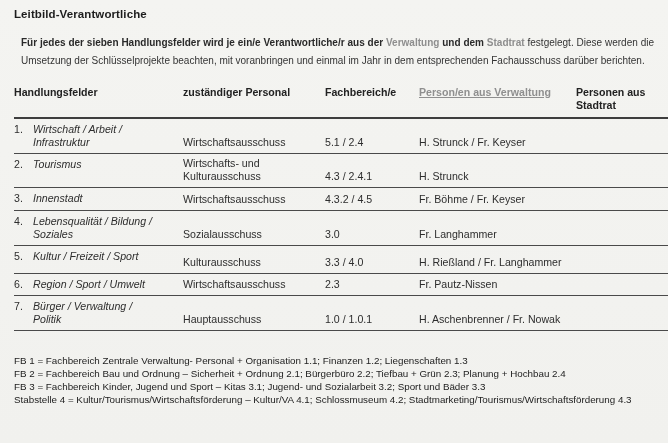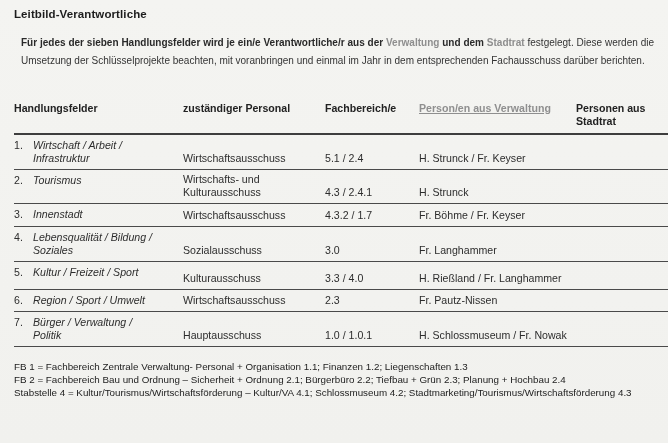--- a/index.html
+++ b/index.html
@@ -16,21 +16,21 @@
     margin:0 0 14px 0;letter-spacing:0.1px;
   }
   .intro{
     margin:7px;font-size:10px;line-height:18px;text-align:justify;
     color:#343434;
   }
   .b{font-weight:bold;color:#2a2a2a;}
   .muted{color:#8e8e8e;}
   table.leitbild{
     border-collapse:collapse;table-layout:fixed;
-    width:655px;margin-top:30px;
+    width:655px;margin-top:14px;
     font-size:10.6px;
   }
   col.c1{width:169px;} col.c2{width:142px;} col.c3{width:94px;}
   col.c4{width:157px;} col.c5{width:93px;}
   th{
     text-align:left;vertical-align:top;font-weight:bold;color:#222;
     border-bottom:2px solid #3e3e3e;
     padding:2px 4px 6px 0;line-height:12.5px;
     white-space:pre-line;
   }
@@ -41,21 +41,21 @@
     padding:3px 2px 4px 0;line-height:13px;color:#2d2d2d;
     white-space:pre-line;
   }
   td.c1{vertical-align:top;padding-top:4px;}
   .cellflex{display:flex;}
   .num{flex:0 0 19px;}
   .fieldtxt{white-space:pre-line;font-style:italic;}
   tr.r1{height:33px;} tr.r2{height:33px;} tr.r3{height:23px;}
   tr.r4{height:34px;} tr.r5{height:28px;} tr.r6{height:21px;} tr.r7{height:30px;}
   .footnotes{
-    margin-top:14px;font-size:9.8px;line-height:12.9px;color:#222;
+    margin-top:24px;font-size:9.8px;line-height:12.9px;color:#222;
   }
 </style>
 </head>
 <body>
 
 <div class="page">
 
   <h1 class="title">Leitbild-Verantwortliche</h1>
 
   <p class="intro"><span class="b">Für jedes der sieben Handlungsfelder wird je ein/e Verantwortliche/r aus der </span><span class="b muted">Verwaltung</span><span class="b"> und dem </span><span class="b muted">Stadtrat</span><span> festgelegt. Diese werden die Umsetzung der Schlüsselprojekte beachten, mit voranbringen und einmal im Jahr in dem entsprechenden Fachausschuss darüber berichten.</span></p>
@@ -91,21 +91,21 @@
         <td class="c1"><span class="cellflex"><span class="num">2.</span><span class="fieldtxt">Tourismus</span></span></td>
         <td>Wirtschafts- und
 Kulturausschuss</td>
         <td>4.3 / 2.4.1</td>
         <td>H. Strunck</td>
         <td></td>
       </tr>
       <tr class="r3">
         <td class="c1"><span class="cellflex"><span class="num">3.</span><span class="fieldtxt">Innenstadt</span></span></td>
         <td>Wirtschaftsausschuss</td>
-        <td>4.3.2 / 1.7</td>
+        <td>4.3.2 / 4.5</td>
         <td>Fr. Böhme / Fr. Keyser</td>
         <td></td>
       </tr>
       <tr class="r4">
         <td class="c1"><span class="cellflex"><span class="num">4.</span><span class="fieldtxt">Lebensqualität / Bildung /
 Soziales</span></span></td>
         <td>Sozialausschuss</td>
         <td>3.0</td>
         <td>Fr. Langhammer</td>
         <td></td>
@@ -122,25 +122,26 @@
         <td>Wirtschaftsausschuss</td>
         <td>2.3</td>
         <td>Fr. Pautz-Nissen</td>
         <td></td>
       </tr>
       <tr class="r7">
         <td class="c1"><span class="cellflex"><span class="num">7.</span><span class="fieldtxt">Bürger / Verwaltung /
 Politik</span></span></td>
         <td>Hauptausschuss</td>
         <td>1.0 / 1.0.1</td>
-        <td>H. Schlossmuseum / Fr. Nowak</td>
+        <td>H. Aschenbrenner / Fr. Nowak</td>
         <td></td>
       </tr>
     </tbody>
   </table>
 
   <div class="footnotes">
     <div>FB 1 = Fachbereich Zentrale Verwaltung- Personal + Organisation 1.1; Finanzen 1.2; Liegenschaften 1.3</div>
     <div>FB 2 = Fachbereich Bau und Ordnung – Sicherheit + Ordnung 2.1; Bürgerbüro 2.2; Tiefbau + Grün 2.3; Planung + Hochbau 2.4</div>
+    <div>FB 3 = Fachbereich Kinder, Jugend und Sport – Kitas 3.1; Jugend- und Sozialarbeit 3.2; Sport und Bäder 3.3</div>
     <div>Stabstelle 4 = Kultur/Tourismus/Wirtschaftsförderung – Kultur/VA 4.1; Schlossmuseum 4.2; Stadtmarketing/Tourismus/Wirtschaftsförderung 4.3</div>
   </div>
 
 </div>
 
 </body></html>

